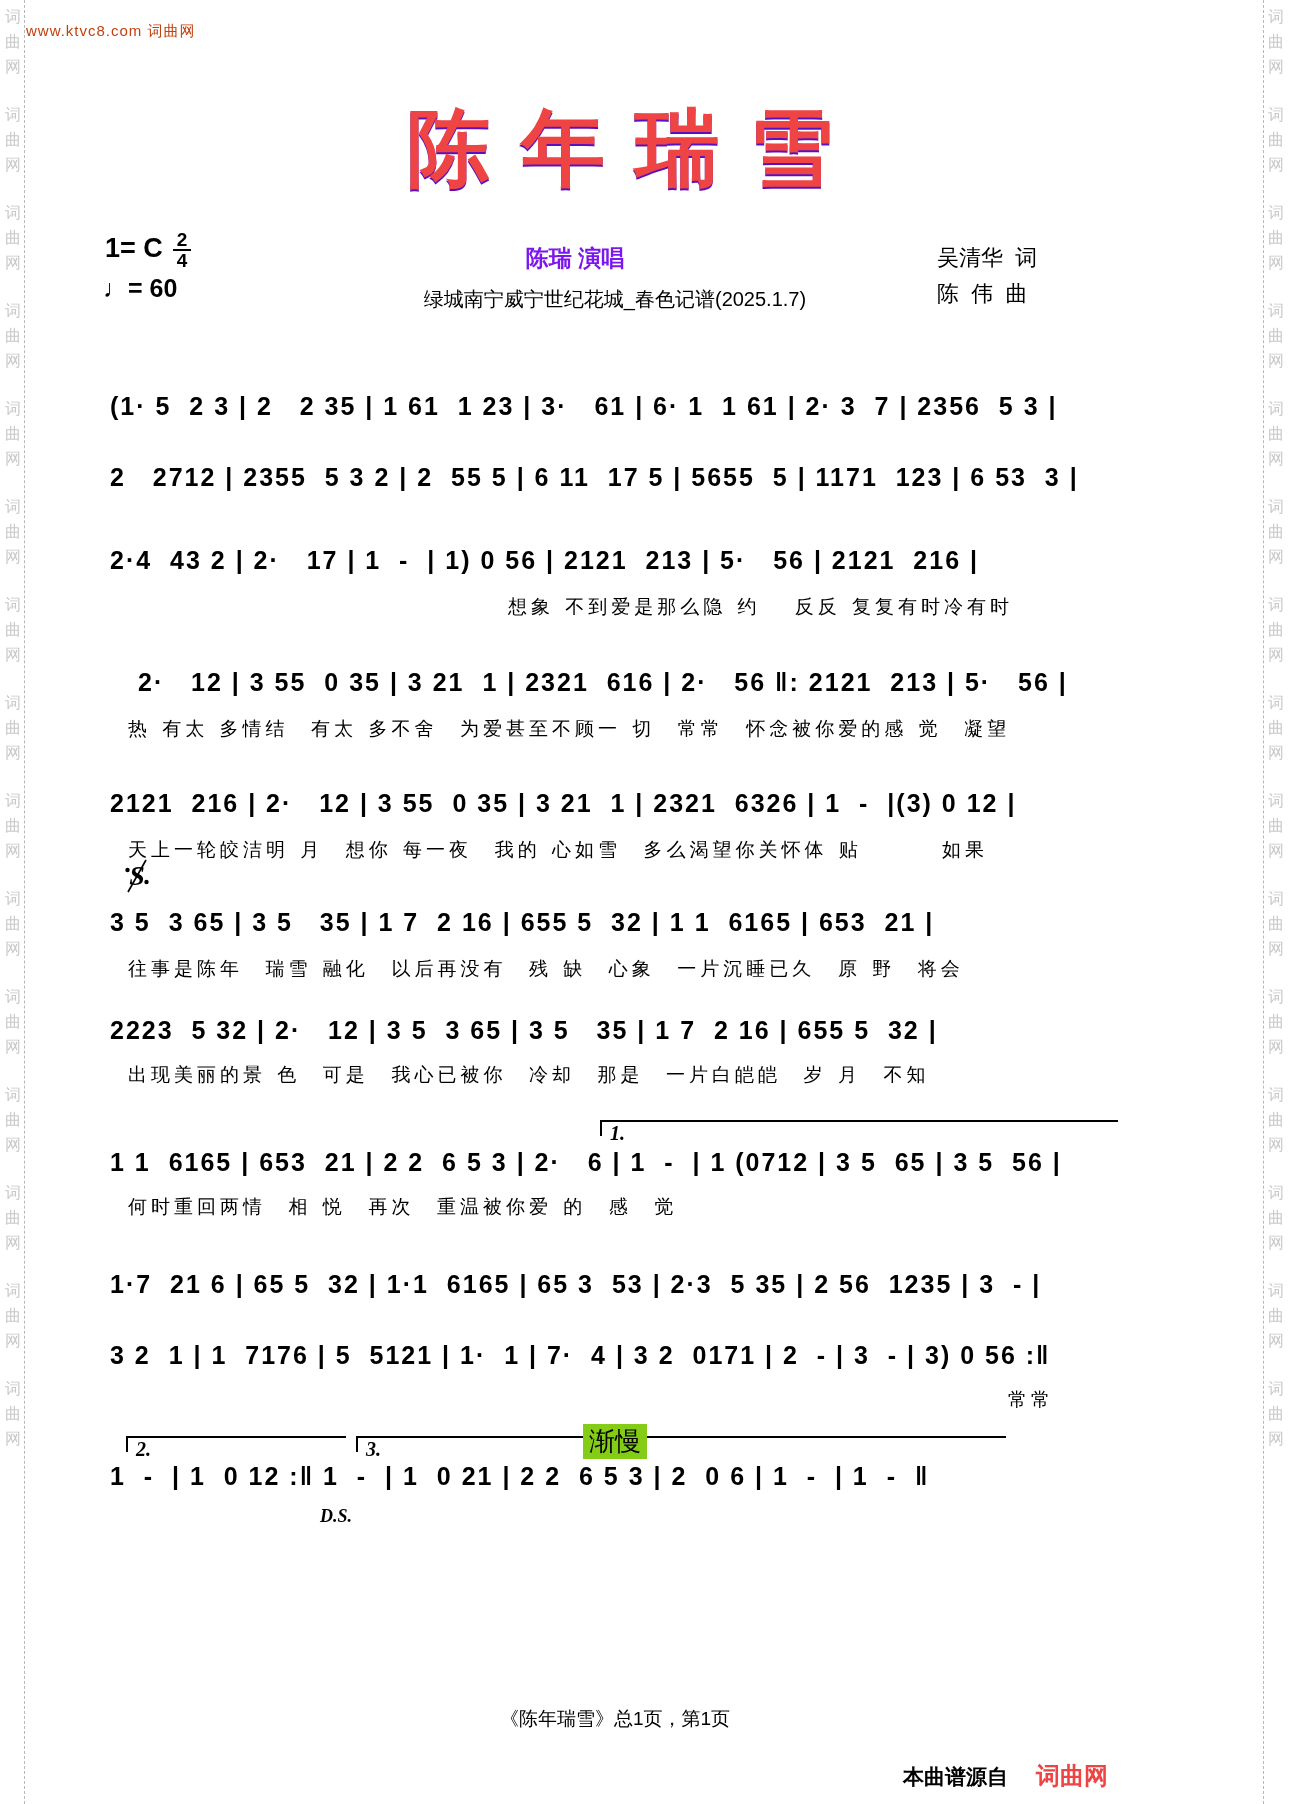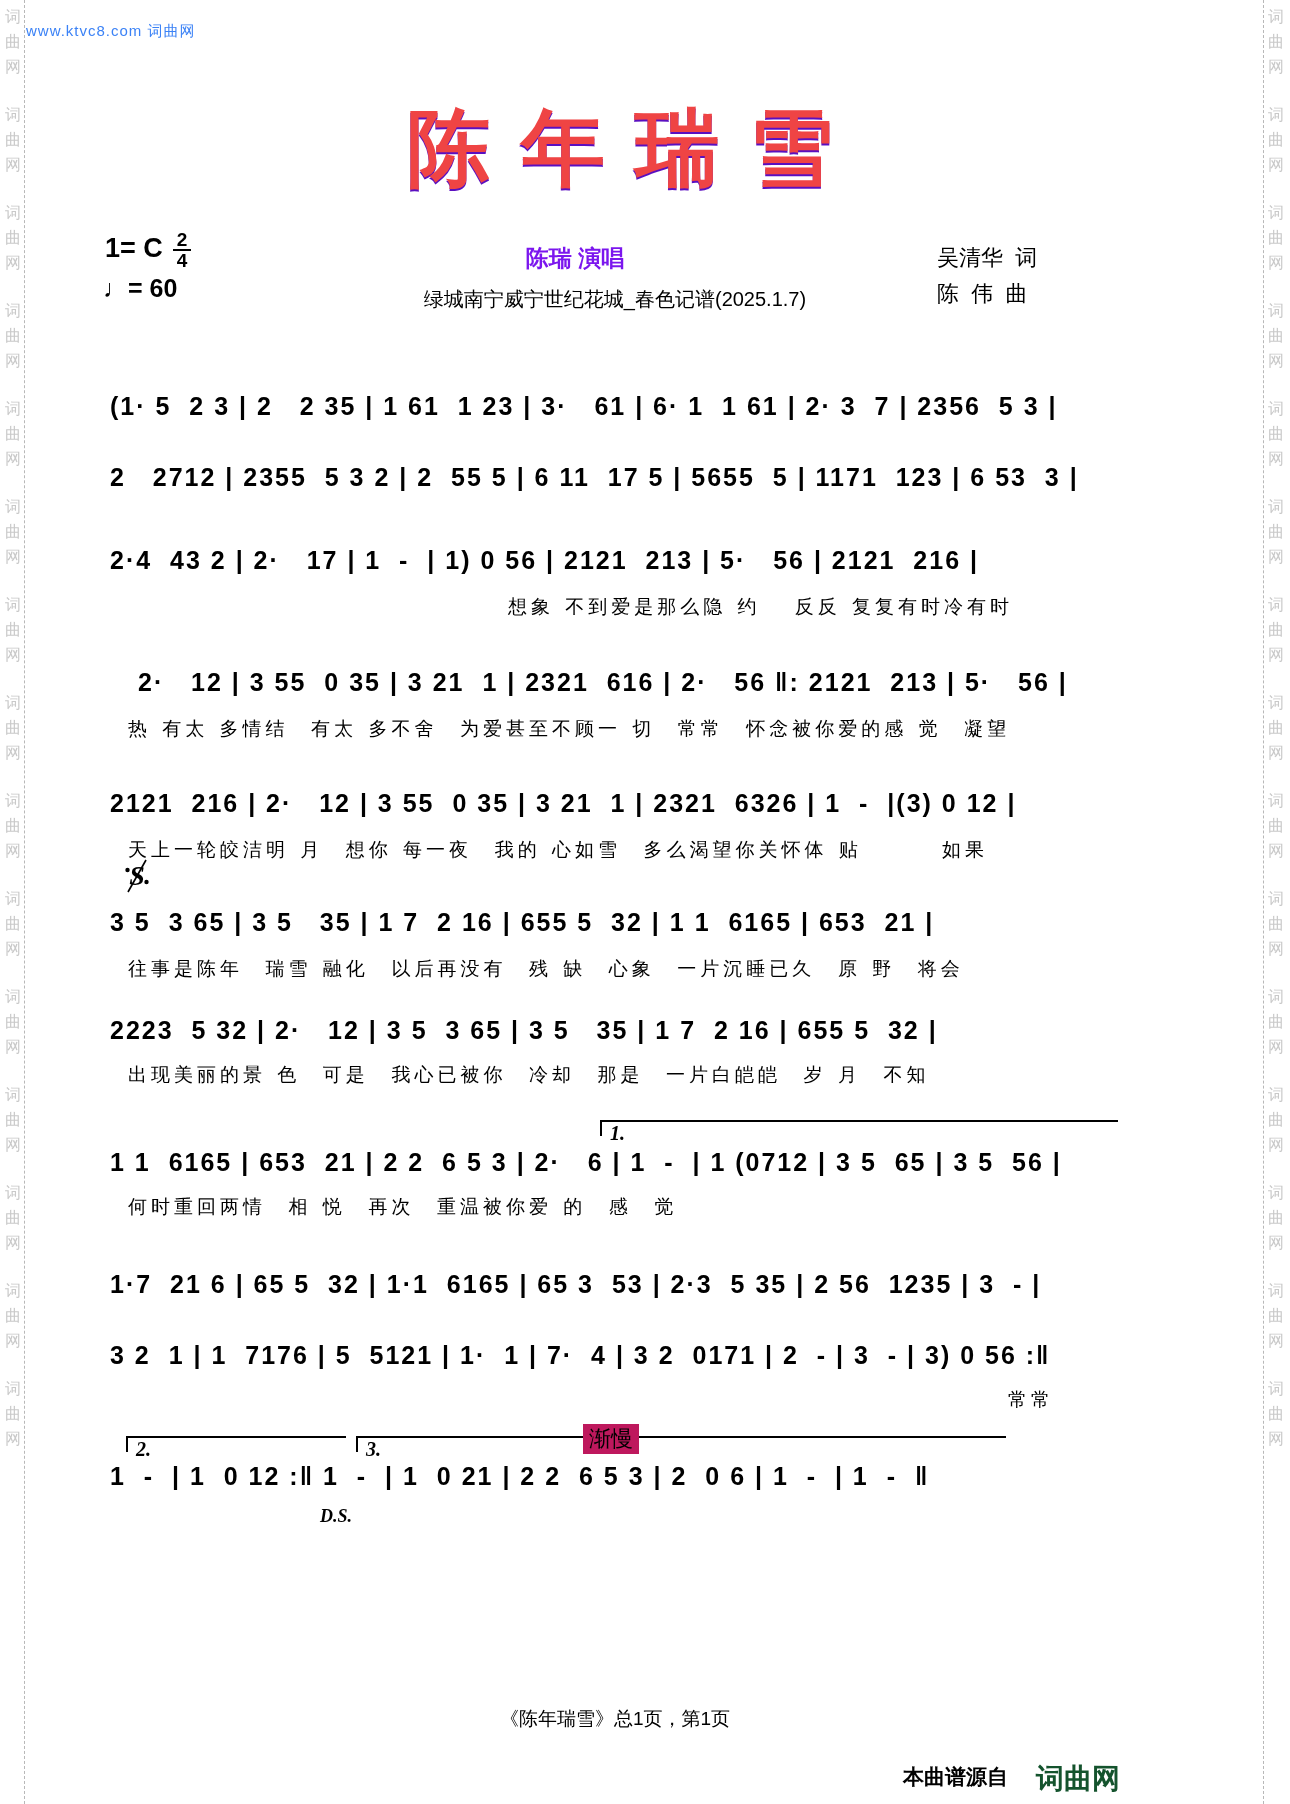--- a/index.html
+++ b/index.html
@@ -4,43 +4,43 @@
 <style>
   html,body{margin:0;padding:0;background:#ffffff;}
   .page{position:relative;width:1290px;height:1804px;background:#fff;overflow:hidden;
         font-family:"Liberation Sans","DejaVu Sans",sans-serif;color:#000;}
   
   .wm-col{position:absolute;top:0;bottom:0;font-size:16px;color:#c9c9c9;line-height:1;overflow:hidden;}
   .wm-col span{display:block;text-align:center;margin:9px 0;}
   .wm-col span:nth-child(3n){margin-bottom:32px;}
   .wm-left{left:2px;width:22px;border-right:1px dashed #b8b8b8;}
   .wm-right{left:1263px;width:24px;border-left:1px dashed #b8b8b8;}
-  .site-url{position:absolute;left:26px;top:22px;font-size:15px;color:#3b82f6;letter-spacing:1px;cursor:pointer;}
+  .site-url{position:absolute;left:26px;top:22px;font-size:15px;color:#c2410c;letter-spacing:1px;cursor:pointer;}
   .title{position:absolute;left:0;top:92px;width:1270px;text-align:center;
          font-size:84px;font-weight:bold;color:#ef4444;letter-spacing:30px;
          text-shadow:0 2px 0 #5a0fc0;}
   .keysig{position:absolute;left:105px;top:230px;font-size:27px;font-weight:bold;white-space:pre;}
   .frac{display:inline-block;vertical-align:middle;text-align:center;margin-left:10px;line-height:1;}
   .frac .num{display:block;font-size:19px;font-weight:bold;padding:0 4px;border-bottom:2px solid #000;}
   .frac .den{display:block;font-size:19px;font-weight:bold;}
   .tempo{position:absolute;left:103px;top:274px;font-size:25px;font-weight:bold;white-space:pre;}
   .performer{position:absolute;left:0;top:243px;width:1150px;text-align:center;
              font-size:23px;font-weight:bold;color:#7b16ee;white-space:pre;}
   .transcription{position:absolute;left:0;top:286px;width:1230px;text-align:center;font-size:20px;white-space:pre;}
   .byline{position:absolute;left:903px;font-size:22px;white-space:pre;margin-left:34px;}
   .m-line{position:absolute;left:110px;font-size:25px;font-weight:bold;letter-spacing:2px;white-space:pre;}
   .l-line{position:absolute;font-size:19px;letter-spacing:4px;word-spacing:2px;white-space:pre;}
   .volta{position:absolute;border-top:2px solid #000;border-left:2px solid #000;height:14px;}
   .volta-label{position:absolute;font-size:20px;font-style:italic;font-family:"Liberation Serif",serif;font-weight:bold;}
-  .ritard{position:absolute;font-size:22px;background:#be185d;padding:0 6px;z-index:2;}
+  .ritard{position:absolute;font-size:26px;background:#84cc16;padding:0 6px;z-index:2;}
   .ds{position:absolute;font-size:18px;font-style:italic;font-weight:bold;font-family:"Liberation Serif",serif;}
   .segno{position:absolute;left:124px;top:858px;width:26px;height:36px;}
   .footer-page{position:absolute;left:0;top:1706px;width:1230px;text-align:center;font-size:19px;}
   .footer-src{position:absolute;left:903px;top:1763px;font-size:21px;font-weight:bold;}
-  .footer-site{position:absolute;left:1036px;top:1760px;font-size:28px;font-weight:bold;color:#14532d;cursor:pointer;}
+  .footer-site{position:absolute;left:1036px;top:1760px;font-size:24px;font-weight:bold;color:#ef4444;cursor:pointer;}
 </style>
 </head>
 <body>
 
 <div class="page">
 
   <div class="wm-col wm-left">
       <span>词</span>
       <span>曲</span>
       <span>网</span>

